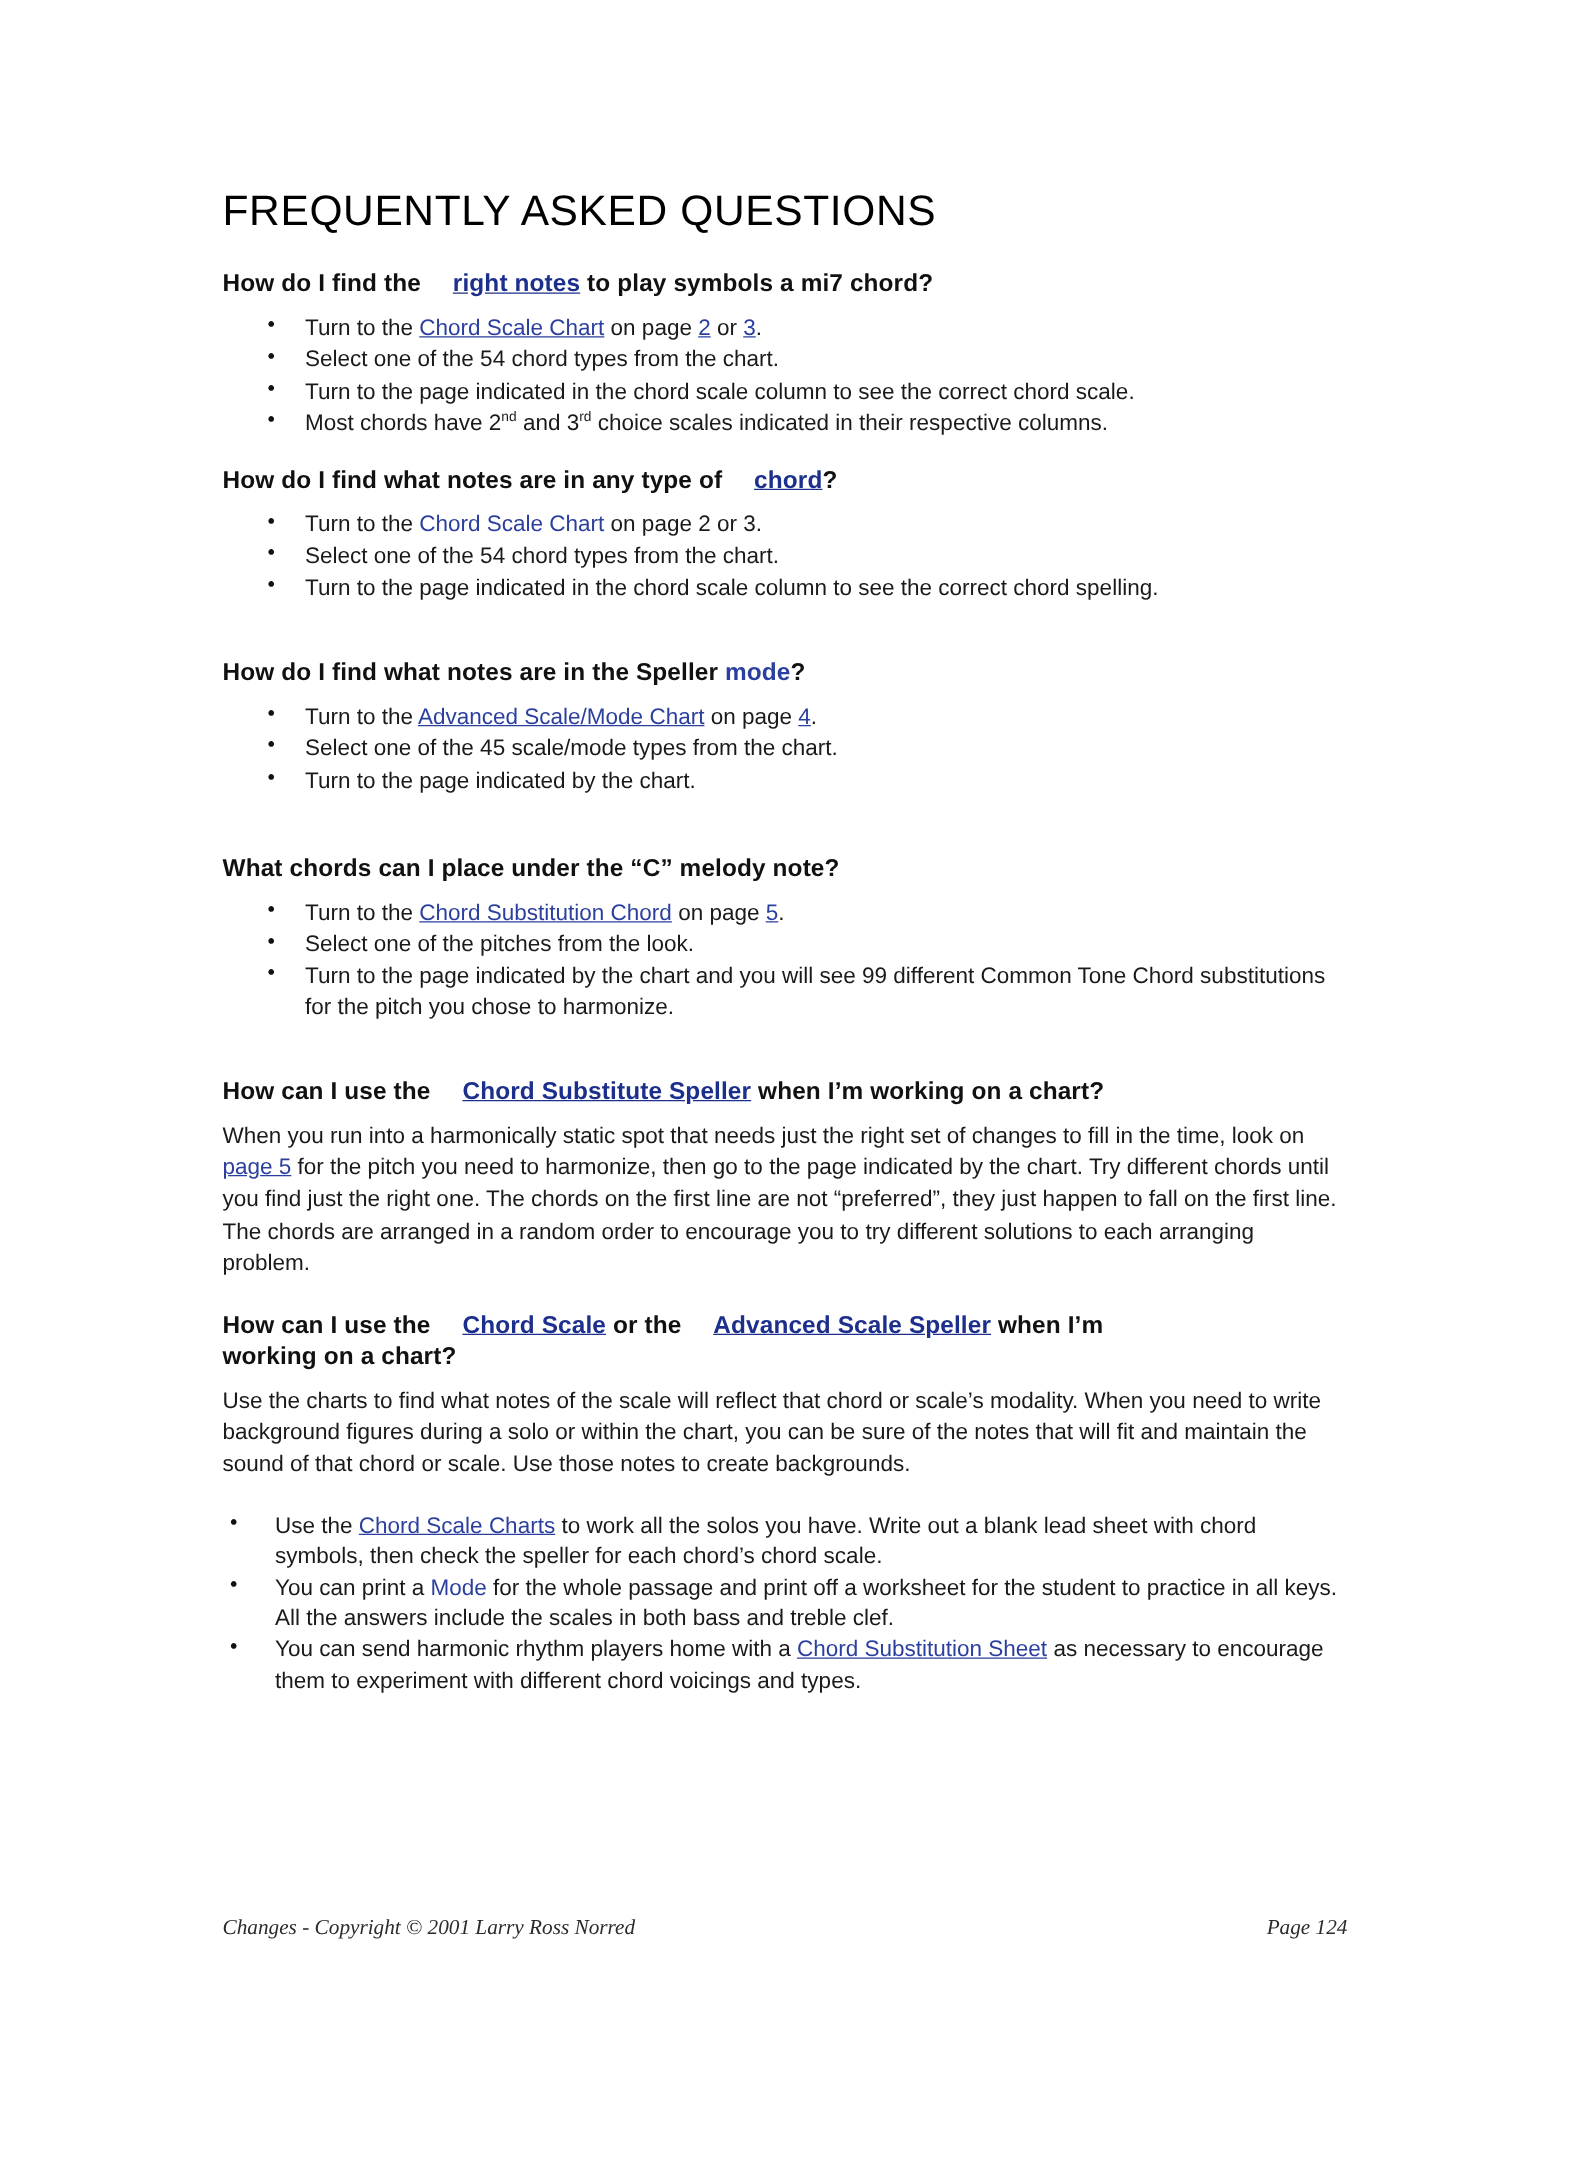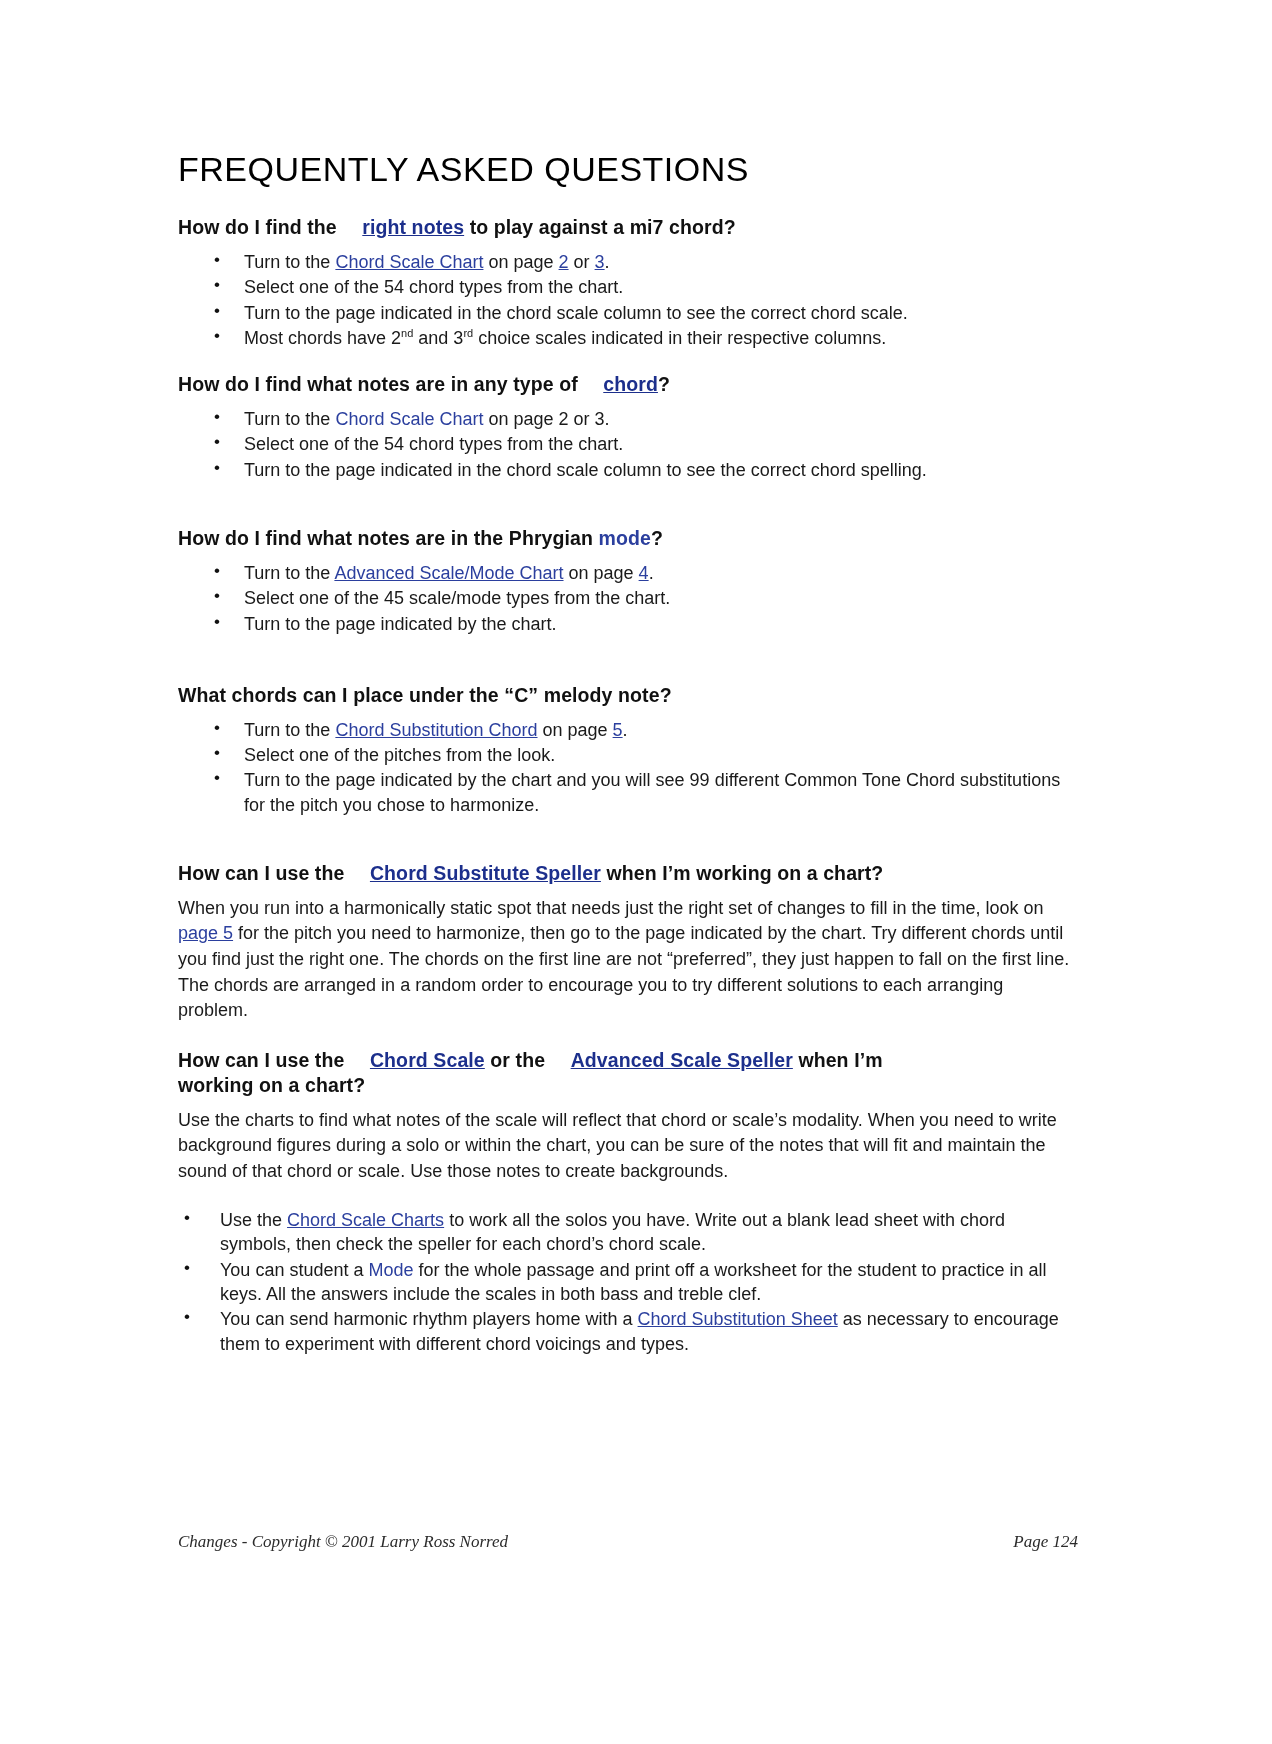--- a/index.html
+++ b/index.html
@@ -111,54 +111,54 @@
     font-style: italic;
   }
 </style>
 </head>
 <body>
 
 <div class="page">
   <div class="content">
     <h1 class="doc-title">FREQUENTLY ASKED QUESTIONS</h1>
     <div id="sections-root">
-        <div class="q"><span>How do I find the </span><span class="lnk-b">right notes</span><span> to play against a mi7 chord?</span></div>
+        <div class="q"><span>How do I find the </span><span class="lnk-b">right notes</span><span> to play symbols a mi7 chord?</span></div>
         <ul class="bullets">
           <li><span>Turn to the </span><span class="lnk">Chord Scale Chart</span><span> on page </span><span class="lnk">2</span><span> or </span><span class="lnk">3</span><span>.</span></li>
           <li><span>Select one of the 54 chord types from the chart.</span></li>
           <li><span>Turn to the page indicated in the chord scale column to see the correct chord scale.</span></li>
           <li><span>Most chords have 2</span><sup>nd</sup><span> and 3</span><sup>rd</sup><span> choice scales indicated in their respective columns.</span></li>
         </ul>
         <div class="q"><span>How do I find what notes are in any type of </span><span class="lnk-b">chord</span><span>?</span></div>
         <ul class="bullets">
           <li><span>Turn to the </span><span class="lnk-nu">Chord Scale Chart</span><span> on page 2 or 3.</span></li>
           <li><span>Select one of the 54 chord types from the chart.</span></li>
           <li><span>Turn to the page indicated in the chord scale column to see the correct chord spelling.</span></li>
         </ul>
         <div class="gap-md"></div>
-        <div class="q"><span>How do I find what notes are in the Phrygian </span><span class="lnk-b-nu">mode</span><span>?</span></div>
+        <div class="q"><span>How do I find what notes are in the Speller </span><span class="lnk-b-nu">mode</span><span>?</span></div>
         <ul class="bullets">
           <li><span>Turn to the </span><span class="lnk">Advanced Scale/Mode Chart</span><span> on page </span><span class="lnk">4</span><span>.</span></li>
           <li><span>Select one of the 45 scale/mode types from the chart.</span></li>
           <li><span>Turn to the page indicated by the chart.</span></li>
         </ul>
         <div class="q"><br><span>What chords can I place under the “C” melody note?</span></div>
         <ul class="bullets">
           <li><span>Turn to the </span><span class="lnk">Chord Substitution Chord</span><span> on page </span><span class="lnk">5</span><span>.</span></li>
           <li><span>Select one of the pitches from the look.</span></li>
           <li><span>Turn to the page indicated by the chart and you will see 99 different Common Tone Chord substitutions for the pitch you chose to harmonize.</span></li>
         </ul>
         <div class="gap-md"></div>
         <div class="q"><span>How can I use the </span><span class="lnk-b">Chord Substitute Speller</span><span> when I’m working on a chart?</span></div>
         <p class="para"><span>When you run into a harmonically static spot that needs just the right set of changes to fill in the time, look on </span><span class="lnk">page 5</span><span> for the pitch you need to harmonize, then go to the page indicated by the chart.  Try different chords until you find just the right one.  The chords on the first line are not “preferred”, they just happen to fall on the first line.  The chords are arranged in a random order to encourage you to try different solutions to each arranging problem.</span></p>
         <div class="q"><span>How can I use the </span><span class="lnk-b">Chord Scale</span><span> or the </span><span class="lnk-b">Advanced Scale Speller</span><span> when I’m</span><br><span>working on a chart?</span></div>
         <p class="para"><span>Use the charts to find what notes of the scale will reflect that chord or scale’s modality.  When you need to write background figures during a solo or within the chart, you can be sure of the notes that will fit and maintain the sound of that chord or scale.  Use those notes to create backgrounds.</span></p>
         <ul class="bullets tight-indent">
           <li><span>Use the </span><span class="lnk">Chord Scale Charts</span><span> to work all the solos you have.  Write out a blank lead sheet with chord symbols, then check the speller for each chord’s chord scale.</span></li>
-          <li><span>You can student a </span><span class="lnk-nu">Mode</span><span> for the whole passage and print off a worksheet for the student to practice in all keys.  All the answers include the scales in both bass and treble clef.</span></li>
+          <li><span>You can print a </span><span class="lnk-nu">Mode</span><span> for the whole passage and print off a worksheet for the student to practice in all keys.  All the answers include the scales in both bass and treble clef.</span></li>
           <li><span>You can send harmonic rhythm players home with a </span><span class="lnk">Chord Substitution Sheet</span><span> as necessary to encourage them to experiment with different chord voicings and types.</span></li>
         </ul>
       </div>
   </div>
   <div class="footer">
     <span>Changes - Copyright © 2001 Larry Ross Norred</span>
     <span>Page 124</span>
   </div>
 </div>
 

